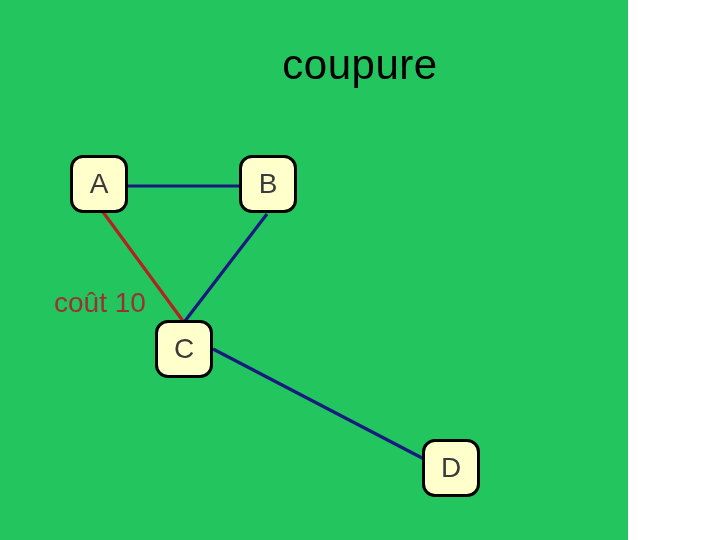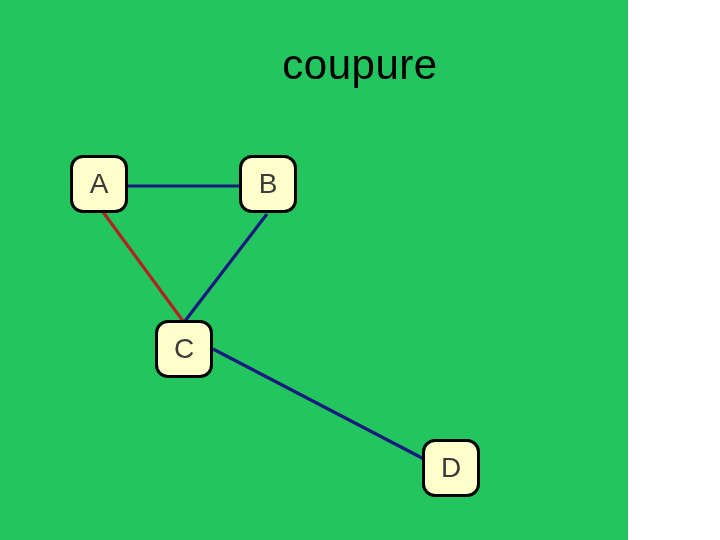--- a/index.html
+++ b/index.html
@@ -86,15 +86,16 @@
   </div>
 
   <div class="node node-C" style="color: rgb(58, 58, 58);">
     <span>C</span>
   </div>
 
   <div class="node node-D" style="color: rgb(58, 58, 58);">
     <span>D</span>
   </div>
 
+  <div class="edge-label label-cost10" style="color: rgb(153, 51, 51);">coût 10</div>
 
 
 </div>
 
 </body></html>

